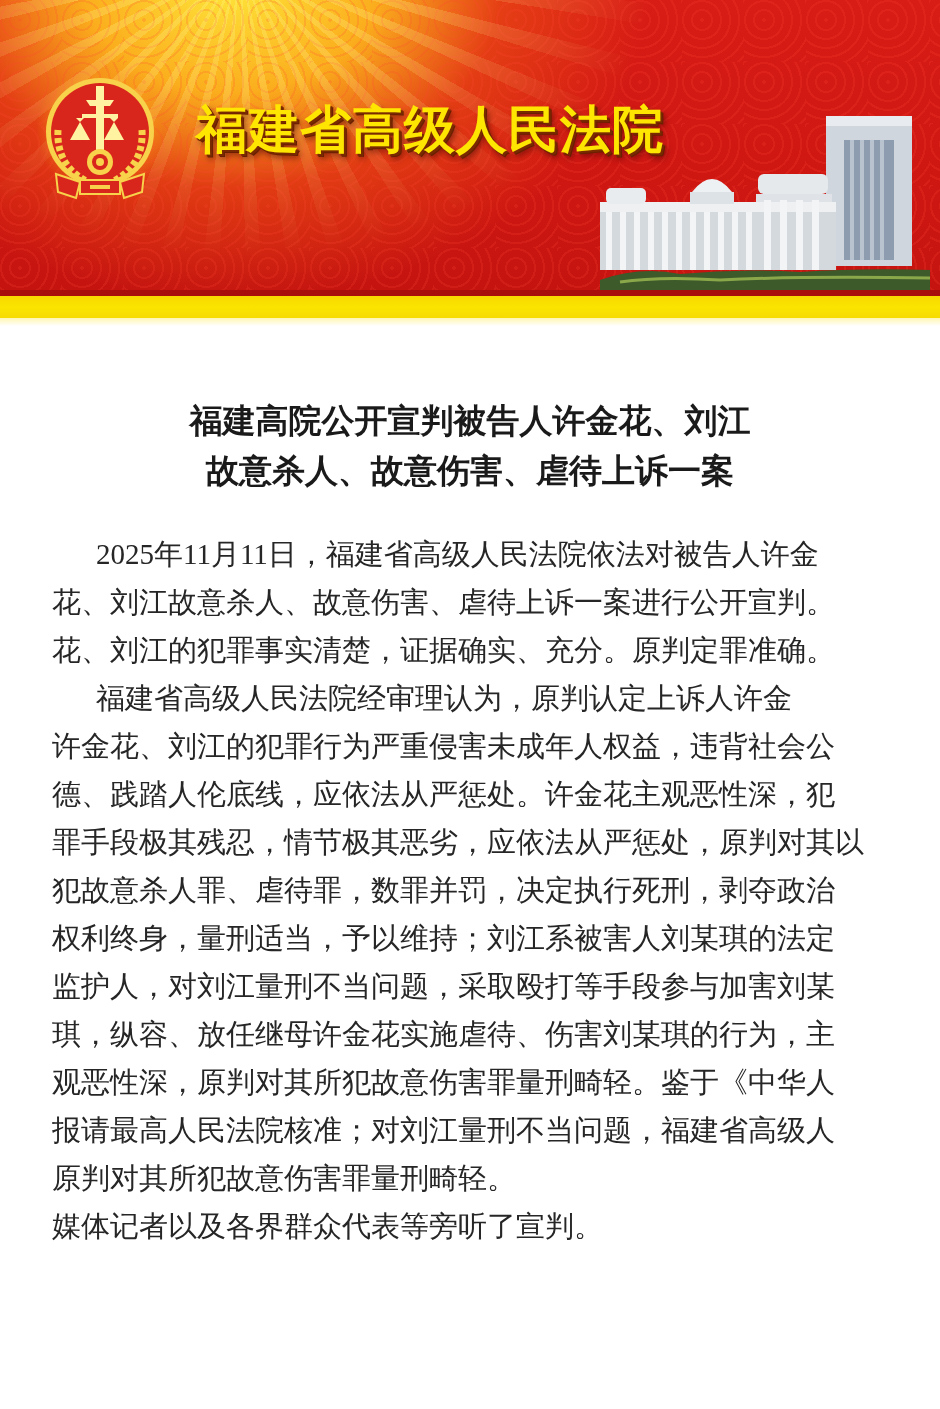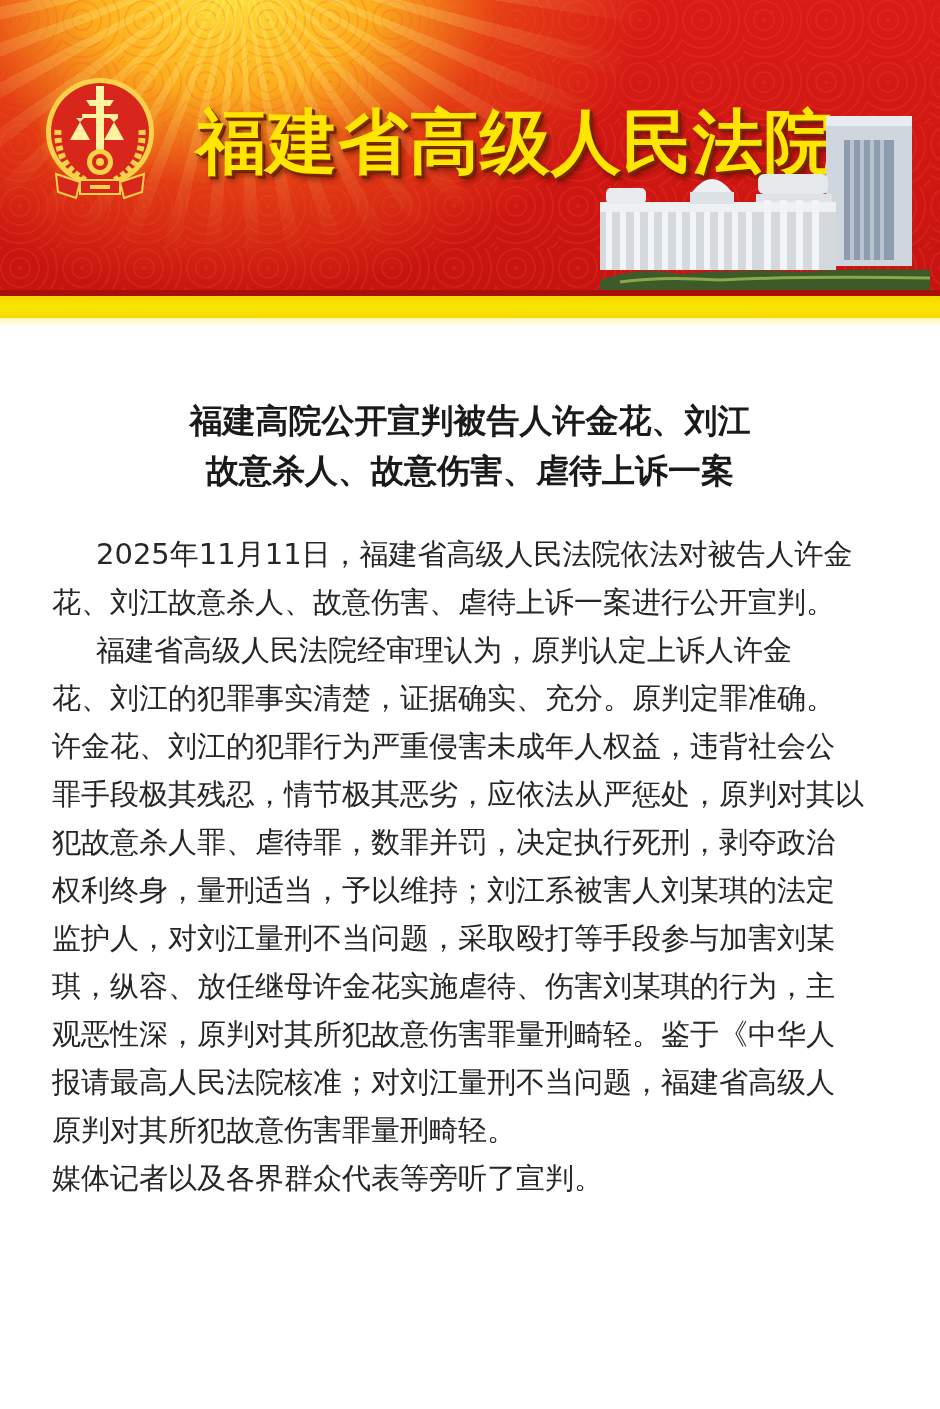--- a/index.html
+++ b/index.html
@@ -52,21 +52,21 @@
     
     .emblem {
       position: absolute; left: 36px; top: 70px;
       width: 128px; height: 140px;
     }
 
     .banner-title {
       position: absolute; left: 196px; top: 96px;
       font-family: "DejaVu Sans", sans-serif;
       font-weight: bold;
-      font-size: 70px;
+      font-size: 51px;
       letter-spacing: 1px;
       color: #ffe600;
       text-shadow:
         2px 2px 0 #7a2a00,
         3px 3px 0 #6a2000,
         4px 5px 6px rgba(60,0,0,0.6);
       white-space: nowrap;
     }
 
     
@@ -87,21 +87,21 @@
     }
     .article-title .line { display: block; white-space: nowrap; }
 
     .article-body {
       position: absolute; left: 52px; top: 530px;
       width: 860px;
       font-size: 29px;
       line-height: 48px;
       color: #262626;
     }
-    .article-body .line { display: block; white-space: nowrap; height: 48px; }
+    .article-body .line { display: block; white-space: nowrap; height: 48px; font-family: Liberation Serif, serif; }
     .article-body .line.indent { padding-left: 44px; }
   </style>
 </head>
 <body>
 
 <div class="banner">
   <div class="swirls"></div>
   <div class="rays"></div>
 
   <svg class="emblem" viewBox="0 0 128 140">
@@ -192,23 +192,24 @@
 </div>
 
 <div class="article-body">
 
   <div>
     <span class="line indent">2025年11月11日，福建省高级人民法院依法对被告人许金</span>
     <span class="line">花、刘江故意杀人、故意伤害、虐待上诉一案进行公开宣判。</span>
   </div>
 
   <div>
+    <span class="line">花、刘江的犯罪事实清楚，证据确实、充分。原判定罪准确。</span>
     <span class="line indent">福建省高级人民法院经审理认为，原判认定上诉人许金</span>
-    <span class="line">花、刘江的犯罪事实清楚，证据确实、充分。原判定罪准确。</span>
     <span class="line">许金花、刘江的犯罪行为严重侵害未成年人权益，违背社会公</span>
+    <span class="line">德、践踏人伦底线，应依法从严惩处。许金花主观恶性深，犯</span>
     <span class="line">罪手段极其残忍，情节极其恶劣，应依法从严惩处，原判对其以</span>
     <span class="line">犯故意杀人罪、虐待罪，数罪并罚，决定执行死刑，剥夺政治</span>
     <span class="line">权利终身，量刑适当，予以维持；刘江系被害人刘某琪的法定</span>
     <span class="line">监护人，对刘江量刑不当问题，采取殴打等手段参与加害刘某</span>
     <span class="line">琪，纵容、放任继母许金花实施虐待、伤害刘某琪的行为，主</span>
     <span class="line">观恶性深，原判对其所犯故意伤害罪量刑畸轻。鉴于《中华人</span>
     <span class="line">报请最高人民法院核准；对刘江量刑不当问题，福建省高级人</span>
     <span class="line">原判对其所犯故意伤害罪量刑畸轻。</span>
   </div>
 

